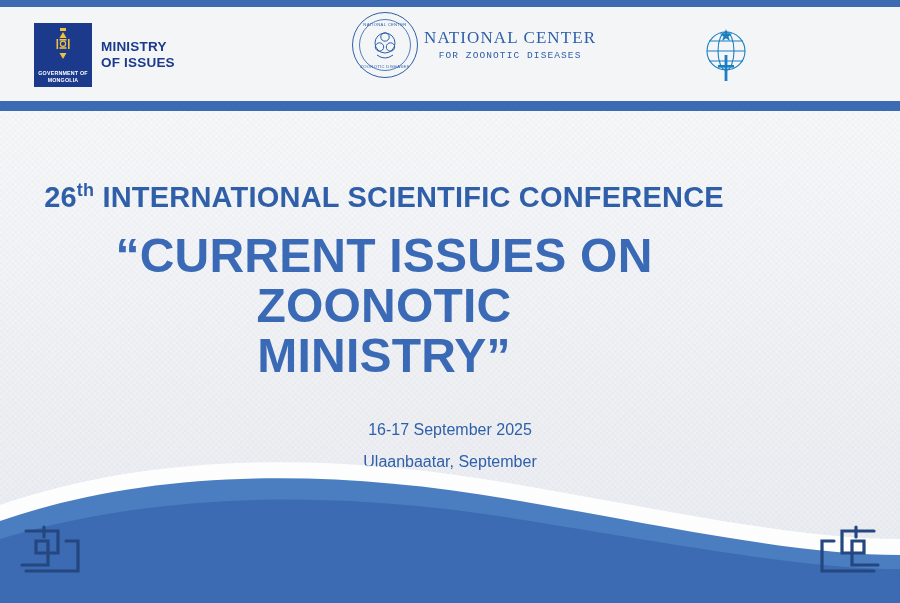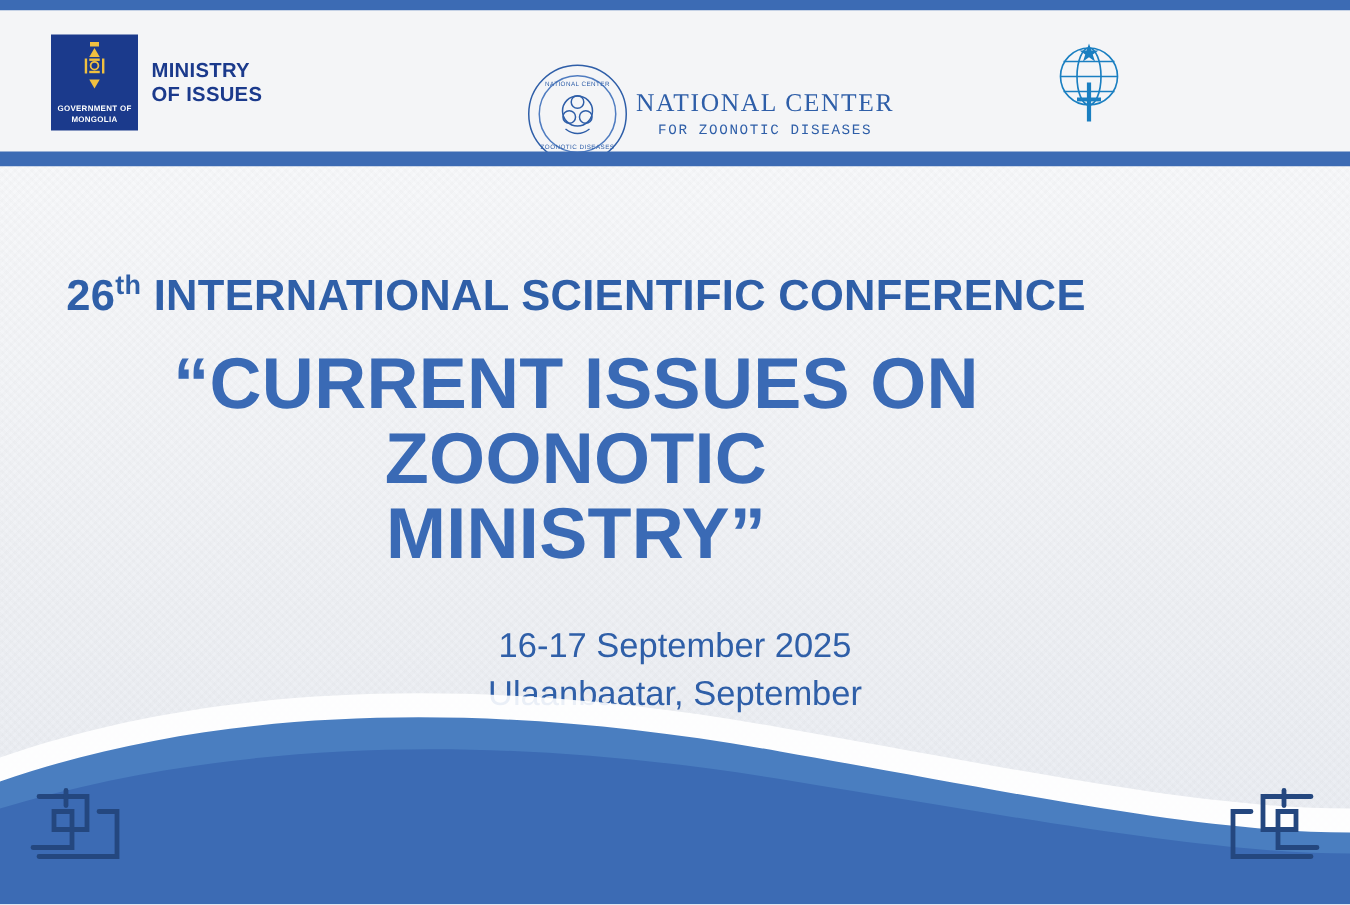--- a/index.html
+++ b/index.html
@@ -98,21 +98,21 @@
   .moh-name {
     margin-left: 9px;
     color: #1b3a8c;
     font-size: 13.5px;
     font-weight: bold;
     line-height: 16px;
     letter-spacing: 0.2px;
   }
 
   
-  .logo-ncz { left: 352px; top: 36px; }
+  .logo-ncz { left: 352px; top: 5px; }
   .ncz-seal {
     width: 64px;
     height: 64px;
     border-radius: 50%;
     border: 1.2px solid #2e5ea8;
     position: relative;
     flex: none;
   }
   .ncz-seal .inner-ring {
     position: absolute;
@@ -200,21 +200,21 @@
 
   .date-block {
     position: absolute;
     top: 414px;
     left: 0;
     width: 900px;
     text-align: center;
     color: #2f5fa8;
   }
   .date-line {
-    font-size: 23px;
+    font-size: 16px;
     line-height: 32px;
   }
 
   
   .wave {
     position: absolute;
     left: 0;
     bottom: 0;
     width: 900px;
     height: 160px;

